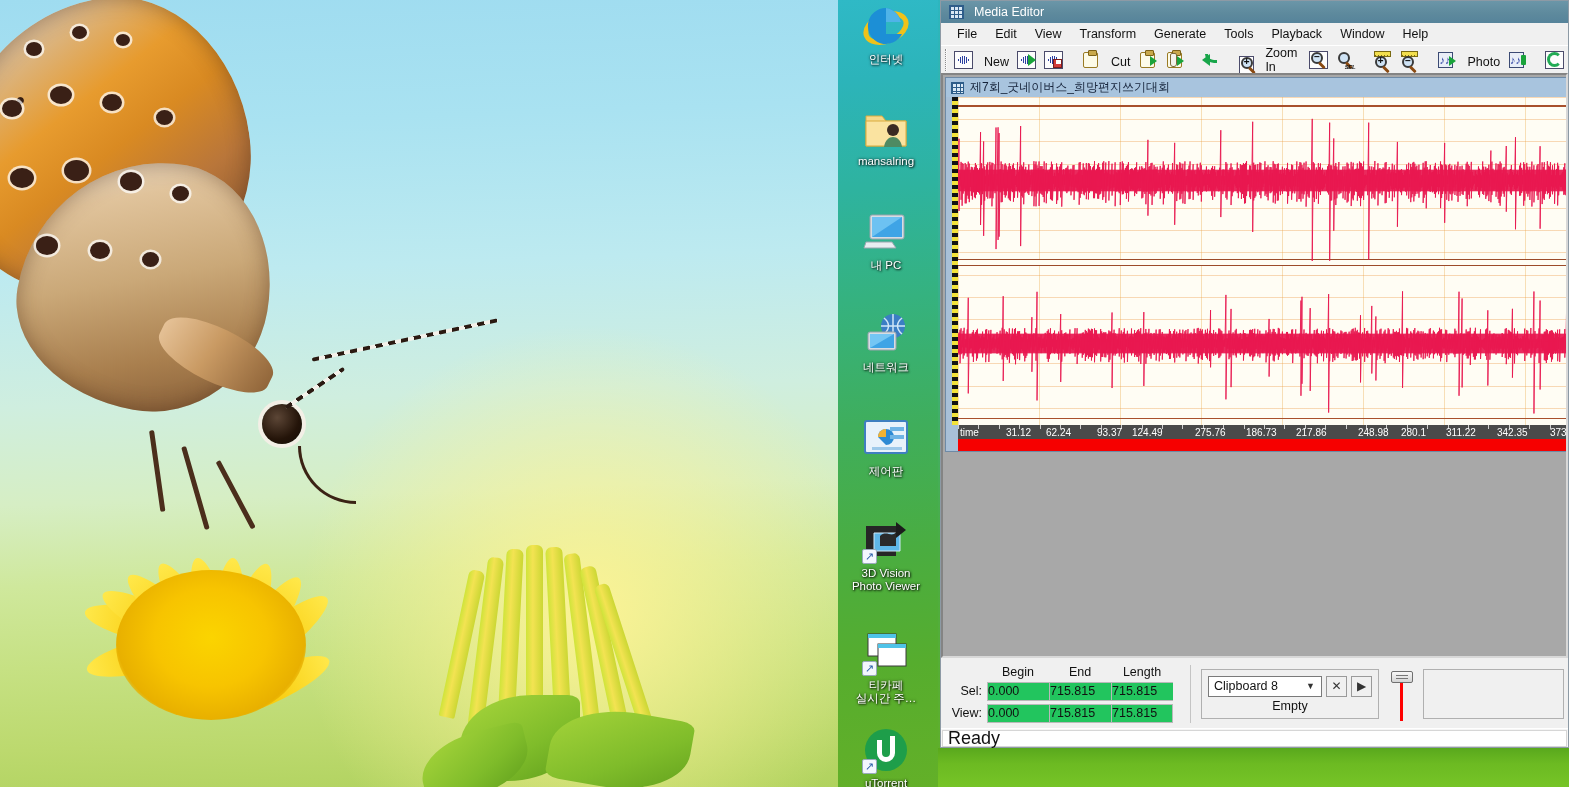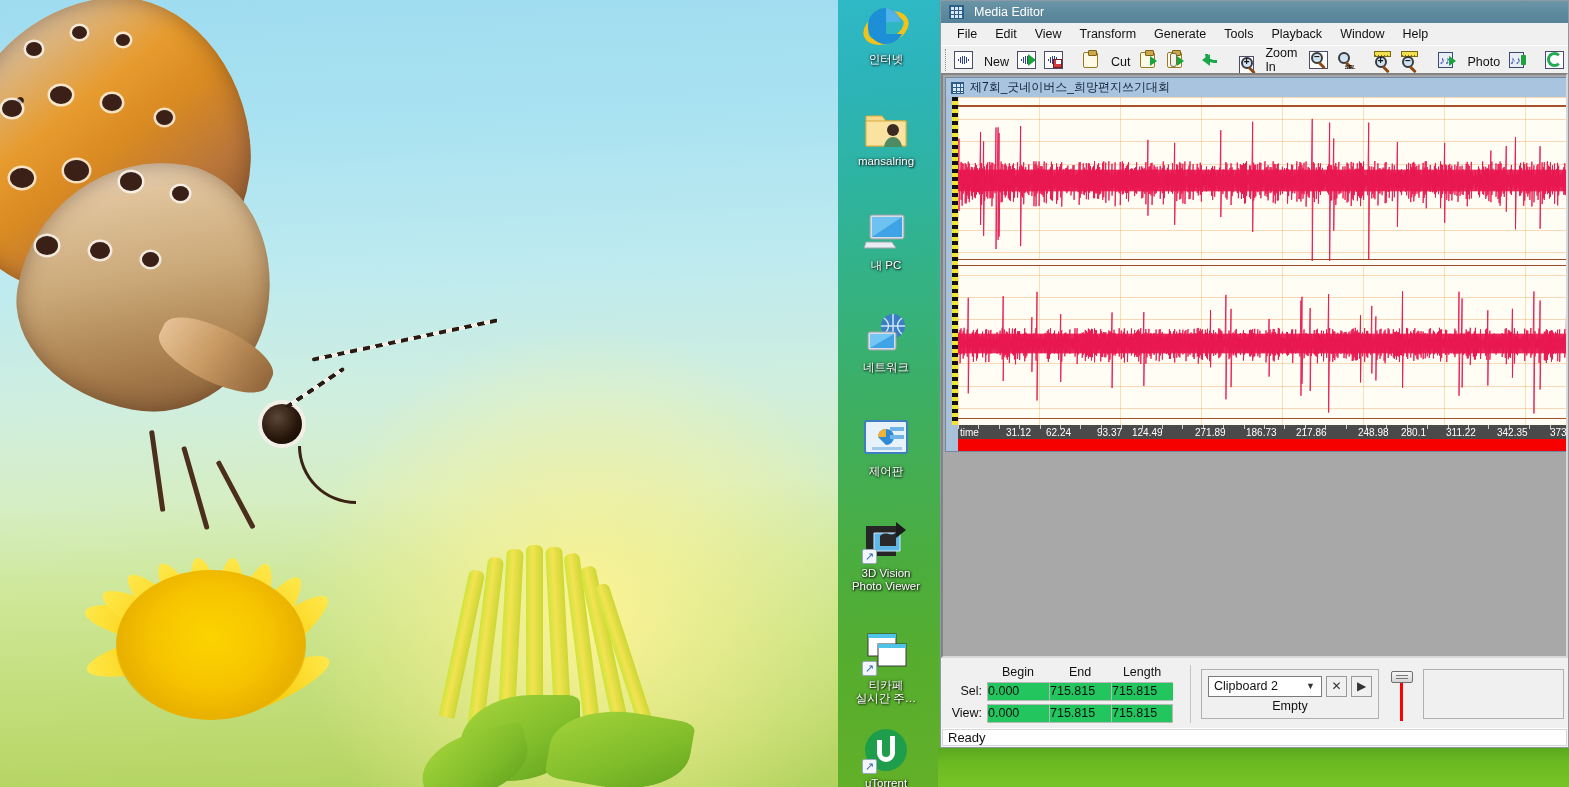--- a/index.html
+++ b/index.html
@@ -249,21 +249,21 @@
   .slider-host { margin-left:10px; width:26px; height:54px; position:relative; }
   .slider-track { position:absolute; left:11px; top:12px; width:3px; bottom:0; background:#f00; }
   .slider-thumb { position:absolute; left:2px; top:4px; width:22px; height:12px;
     background:linear-gradient(180deg,#fcfcfc,#cfcfcf); border:1px solid #6f6f6f; border-radius:2px;
     background-image:linear-gradient(180deg,#f7f7f7,#d4d4d4); }
   .slider-thumb:after{content:"";position:absolute;left:4px;top:3px;right:4px;height:5px;
     background:repeating-linear-gradient(180deg,#777 0 1px,transparent 1px 2.5px);}
   .farbox { margin-left:8px; flex:1; height:50px; background:#f0f0f0; border:1px solid #b0b0b0; }
   .statusbar {
     height:19px; background:#f5f5f5; border-top:1px solid #fff;
-    display:flex; align-items:flex-end; font-size:13px; color:#111;
+    display:flex; align-items:flex-start; font-size:18px; color:#111;
   }
   .status-cell { height:17px; border:1px solid #d6d6d6; padding:0 5px; line-height:15px; flex:1; margin:1px; background:#fff;}
 </style>
 </head>
 <body>
 
 <div id="desktop">
   <div class="wall-sky"></div>
 
   <div style="position:absolute;left:60px;top:520px;width:380px;height:270px;">
@@ -596,21 +596,21 @@
               </svg>
           </div>
 
           <div class="timeruler">
             <div class="tick-row"></div>
             <span class="tlabel" style="left:2px;">time</span>
             <span class="tlabel" style="left:28px;margin-left:20px;">31.12</span>
             <span class="tlabel" style="left:88px;">62.24</span>
             <span class="tlabel" style="left:139px;">93.37</span>
             <span class="tlabel" style="left:174px;">124.49</span>
-            <span class="tlabel" style="left:237px;">271.89</span>
+            <span class="tlabel" style="left:237px;">275.76</span>
             <span class="tlabel" style="left:288px;">186.73</span>
             <span class="tlabel" style="left:338px;">217.86</span>
             <span class="tlabel" style="left:400px;">248.98</span>
             <span class="tlabel" style="left:443px;">280.1</span>
             <span class="tlabel" style="left:488px;">311.22</span>
             <span class="tlabel" style="left:539px;">342.35</span>
             <span class="tlabel" style="left:592px;">373.</span>
           </div>
           <div class="redbar"></div>
         </div>
@@ -632,21 +632,21 @@
 
       <span class="rl">View:</span>
       <span class="cell">0.000</span>
       <span class="cell">715.815</span>
       <span class="cell">715.815</span>
     </div>
 
     <div class="clipbox">
       <div class="cliprow">
         <span class="combo">
-          <span>Clipboard 2</span>
+          <span>Clipboard 8</span>
           <span class="chev">▼</span>
         </span>
         <span class="sqbtn">✕</span>
         <span class="sqbtn">▶</span>
       </div>
       <div class="clipempty">Empty</div>
     </div>
 
     <div class="slider-host">
       <div class="slider-track"></div>

